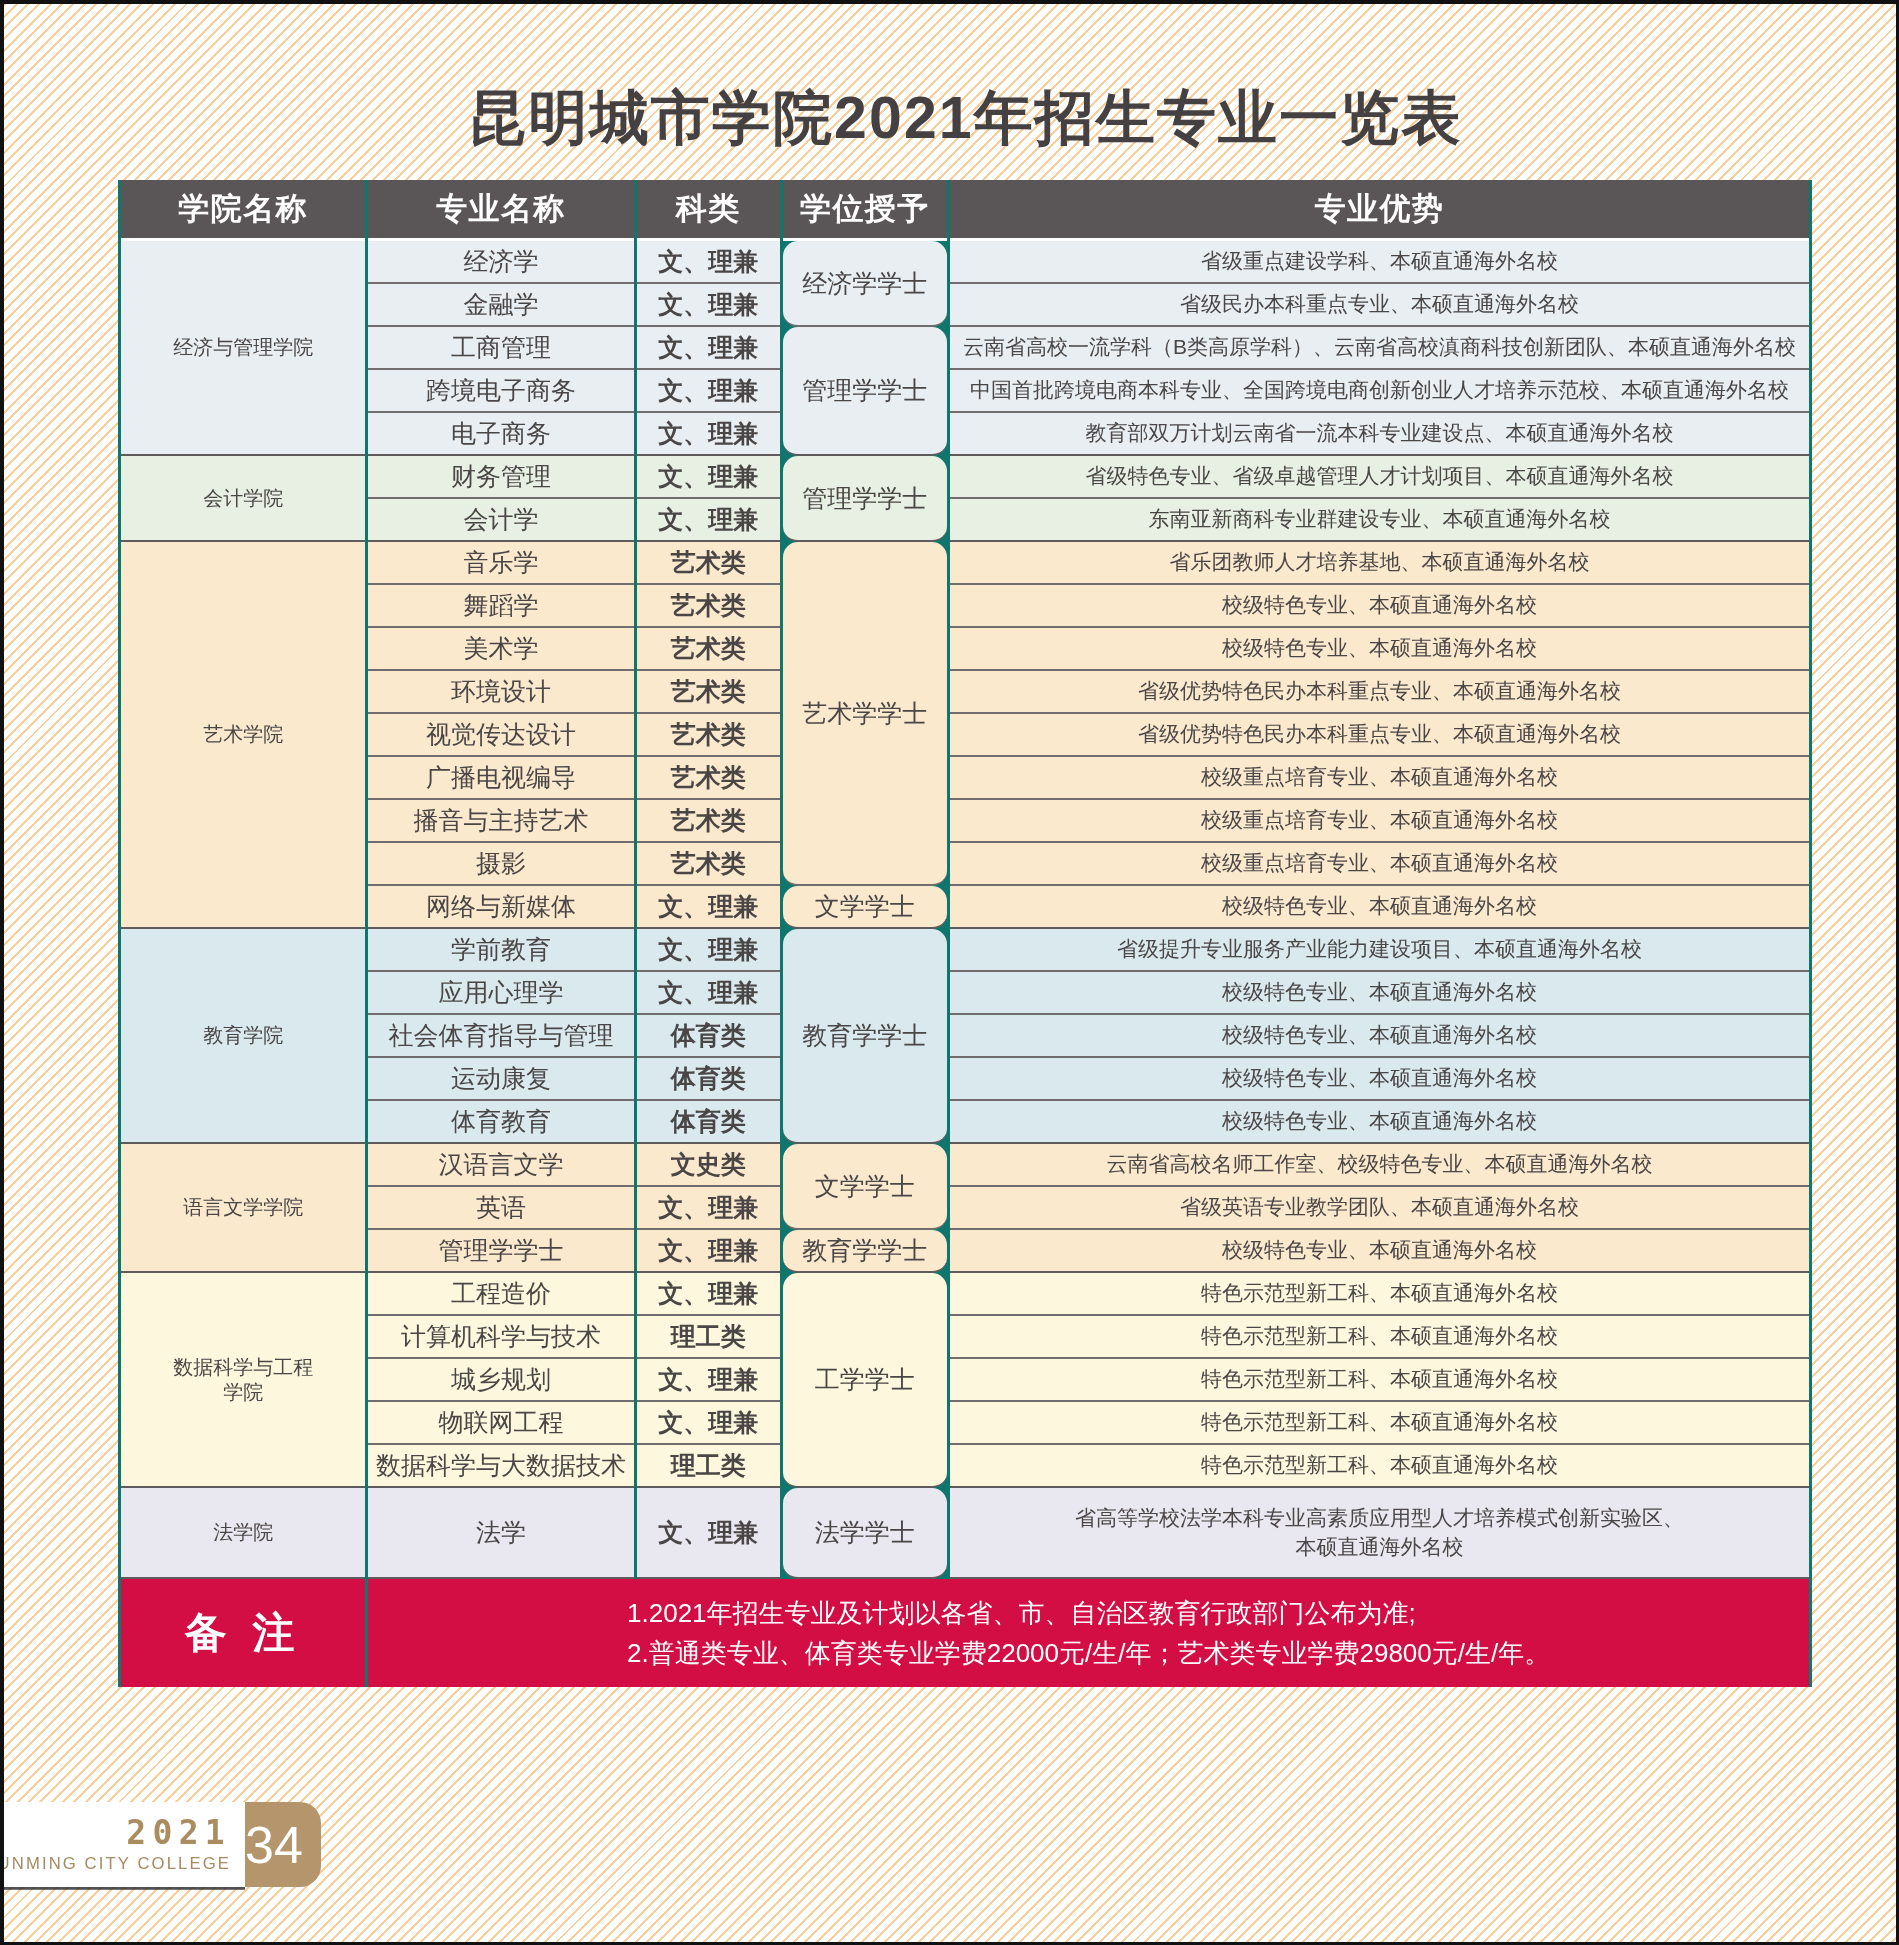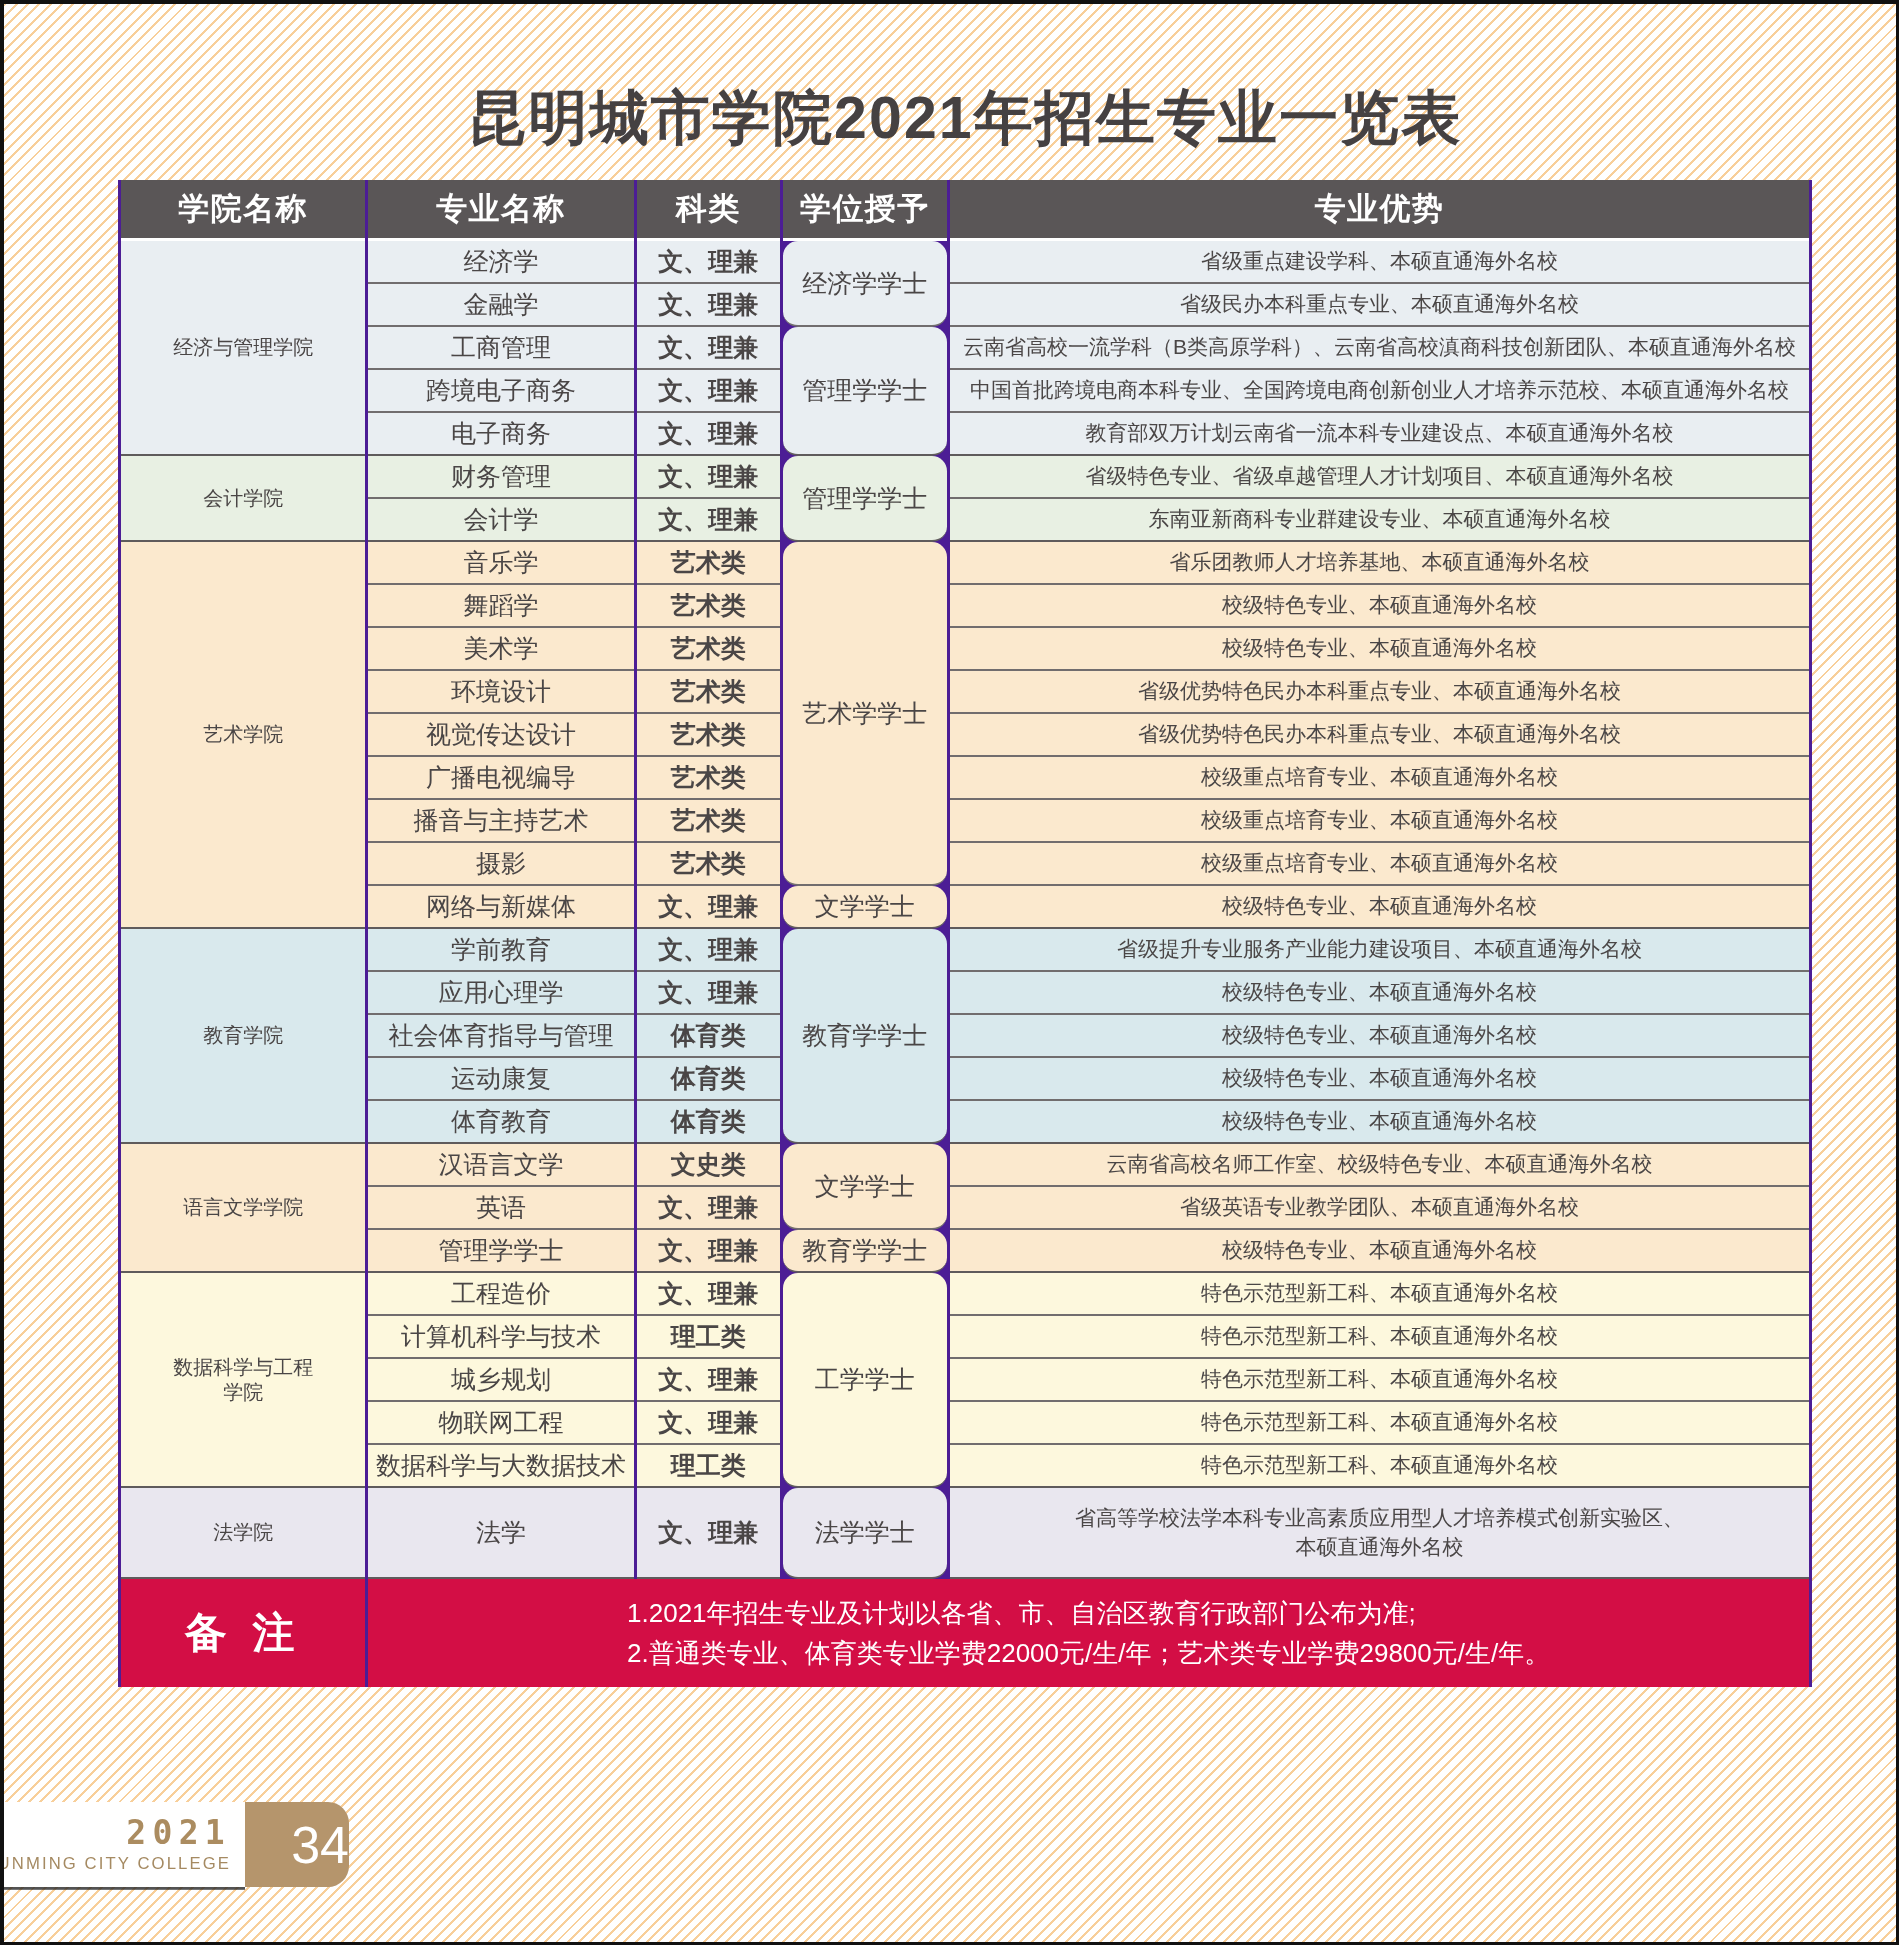--- a/index.html
+++ b/index.html
@@ -28,21 +28,21 @@
 
   .table-wrap{
     position:absolute;left:114px;top:176px;width:1694px;
     background:#ffffff;
   }
   table.catalog{
     width:1694px;
     border-collapse:separate;
     border-spacing:3.5px 0;
     table-layout:fixed;
-    background:#4c1d95;
+    background:#0f766e;
   }
   th{
     background:#5a5657;color:#ffffff;
     font-size:31px;font-weight:bold;
     height:61px;vertical-align:middle;text-align:center;
     border-bottom:3.5px solid #ffffff;
     letter-spacing:1.4px;
   }
   td{
     background:var(--bg,#ffffff);
@@ -85,23 +85,23 @@
   }
   .badge-year{
     font-family:"DejaVu Sans Mono","Liberation Mono",monospace;
     font-size:33px;font-weight:bold;color:#ab8c60;letter-spacing:6.3px;line-height:1;margin-left:40px;
   }
   .badge-college{
     margin-top:7px;
     font-size:16.7px;color:#a58a62;letter-spacing:2.1px;line-height:1;white-space:nowrap;
   }
   .badge-gold{
-    width:104px;background:#b5956c;
+    width:76px;background:#b5956c;
     border-radius:0 21px 21px 0;
-    display:flex;align-items:center;justify-content:flex-end;
+    display:flex;align-items:center;justify-content:flex-start;
   }
   .badge-gold span{font-size:52px;color:#ffffff;line-height:1;}
 </style>
 </head>
 <body>
 
 <div class="page">
   <div class="content">
     <h1 class="title">昆明城市学院2021年招生专业一览表</h1>
 

